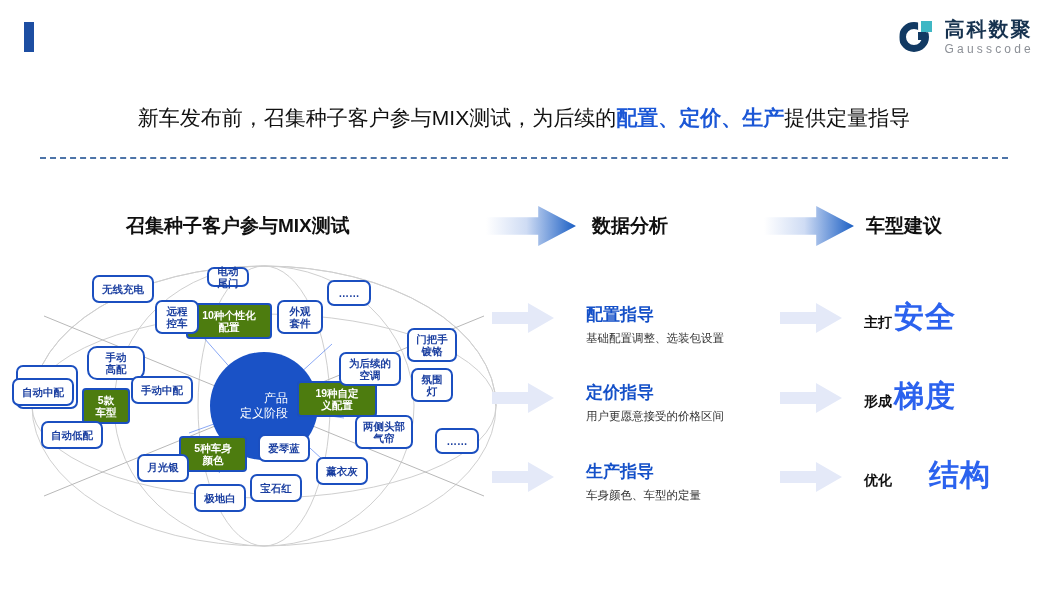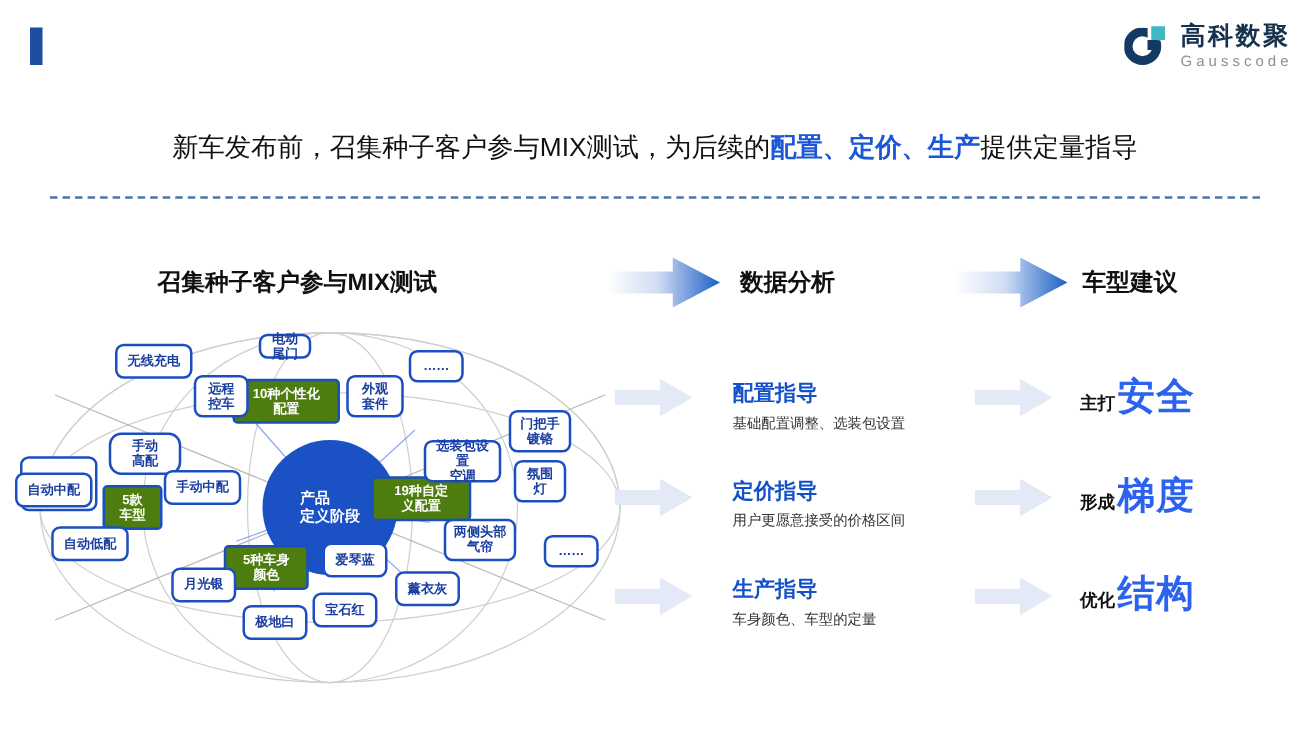--- a/index.html
+++ b/index.html
@@ -49,43 +49,43 @@
 
   
   .cluster{position:absolute;left:14px;top:258px;width:500px;height:290px;}
   .cluster svg{position:absolute;left:0;top:0;}
   .node{position:absolute;border:2px solid #1b4fc0;border-radius:7px;background:#fff;
      color:#1b3fa0;font-size:10.5px;font-weight:bold;line-height:1.15;
      display:flex;align-items:center;justify-content:center;text-align:center;
      padding:3px 5px;box-sizing:border-box;white-space:pre-line;}
   .node.filled{background:#4d7c0f;border-color:#1b4fc0;color:#fff;border-radius:4px;}
   .hub{position:absolute;border-radius:50%;background:#1a52c6;color:#fff;
-     display:flex;align-items:center;justify-content:center;text-align:left;
-     font-size:12px;font-weight:bold;line-height:1.25;white-space:pre-line;}
+     display:flex;align-items:center;justify-content:center;text-align:right;
+     font-size:12px;font-weight:normal;line-height:1.25;white-space:pre-line;}
 
   
   .mid{position:absolute;}
   .mid .t{font-size:17px;font-weight:bold;color:#1450c8;white-space:nowrap;}
   .mid .s{font-size:11.5px;color:#333;margin-top:5px;white-space:nowrap;}
   .mid1{left:586px;top:303px;}
   .mid2{left:586px;top:381px;}
   .mid3{left:586px;top:460px;}
 
   .sarrow{position:absolute;width:62px;height:30px;background:#e4e9f8;
     clip-path:polygon(0 30%,58% 30%,58% 0,100% 50%,58% 100%,58% 70%,0 70%);}
   .sa-l1{left:492px;top:303px;} .sa-l2{left:492px;top:383px;} .sa-l3{left:492px;top:462px;}
   .sa-r1{left:780px;top:303px;} .sa-r2{left:780px;top:383px;} .sa-r3{left:780px;top:462px;}
 
   
   .right{position:absolute;display:flex;align-items:baseline;white-space:nowrap;}
   .right .pre{font-size:14px;font-weight:bold;color:#111;}
   .right .big{font-size:30px;font-weight:bold;color:#2b62ee;margin-left:2px;letter-spacing:1px;}
   .r1{left:864px;top:297px;}
   .r2{left:864px;top:376px;}
-  .r3{left:864px;top:455px;}
+  .r3{left:864px;top:455px;gap:35px;}
 </style>
 </head>
 <body>
 
 <div class="slide">
 
   <div class="header">
     <div class="title-bar"></div>
 
     <div class="logo">
@@ -153,21 +153,21 @@
     <div class="node" style="left:313px;top:22px;width:44px;height:26px;">……</div>
     <div class="node" style="left:141px;top:42px;width:44px;height:34px;">远程
 控车</div>
     <div class="node" style="left:263px;top:42px;width:46px;height:34px;">外观
 套件</div>
     <div class="node" style="left:393px;top:70px;width:50px;height:34px;">门把手
 镀铬</div>
     <div class="node" style="left:2px;top:76px;width:62px;height:44px;margin-top:31px;">自动高配</div>
     <div class="node" style="left:73px;top:88px;width:58px;height:34px;border-radius:10px;">手动
 高配</div>
-    <div class="node" style="left:325px;top:94px;width:62px;height:34px;">选装包设置
+    <div class="node" style="left:325px;top:94px;width:62px;height:34px;">为后续的
 空调</div>
     <div class="node" style="left:397px;top:110px;width:42px;height:34px;">氛围
 灯</div>
     <div class="node" style="left:-2px;top:120px;width:62px;height:28px;">自动中配</div>
     <div class="node" style="left:117px;top:118px;width:62px;height:28px;">手动中配</div>
     <div class="node" style="left:27px;top:163px;width:62px;height:28px;">自动低配</div>
     <div class="node" style="left:341px;top:157px;width:58px;height:34px;">两侧头部
 气帘</div>
     <div class="node" style="left:421px;top:170px;width:44px;height:26px;">……</div>
     <div class="node" style="left:123px;top:196px;width:52px;height:28px;font-family:Liberation Mono, monospace;">月光银</div>

